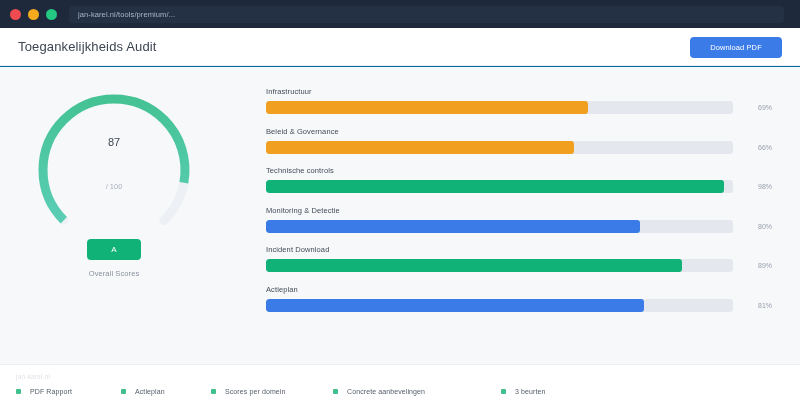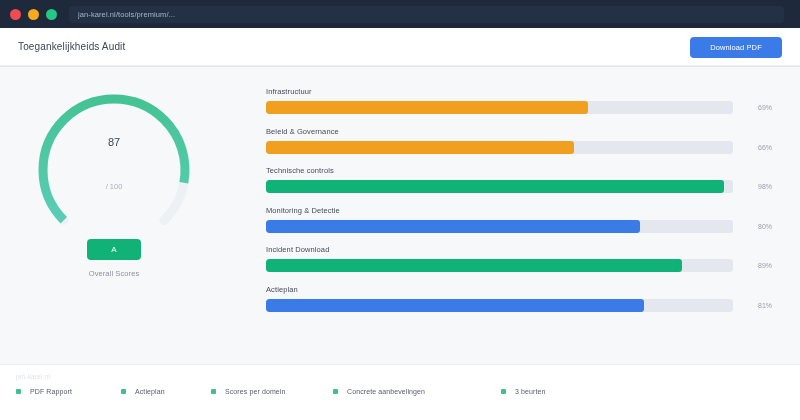--- a/index.html
+++ b/index.html
@@ -5,21 +5,21 @@
   * { box-sizing: border-box; margin: 0; padding: 0; }
   html, body {
     width: 800px; height: 420px;
     font-family: "Liberation Sans", sans-serif;
     background: #ffffff;
     overflow: hidden;
   }
   #app {
     position: relative;
     width: 800px; height: 420px;
-    background: #e5e5e5;
+    background: #0369a1;
     padding-left: 32px;
   }
 
   
   .titlebar {
     position: absolute; top: 0; left: 0;
     width: 800px; height: 28px;
     background: #1e293b;
     display: flex; align-items: center;
     padding: 0 10px;
@@ -47,21 +47,21 @@
   
   .page-header {
     position: absolute; top: 28px; left: 0;
     width: 800px; height: 38px;
     background: #ffffff;
     border-bottom: 1px solid #eceef1;
     display: flex; align-items: center;
     padding: 0 18px;
   }
   .page-title {
-    font-size: 10px; color: #3e4654; letter-spacing: .15px;
+    font-size: 13px; color: #3e4654; letter-spacing: .15px;
   }
   .download-btn {
     position: absolute; right: 18px; top: 9px;
     width: 92px; height: 21px;
     background: #3b7be8;
     border-radius: 4px;
     display: flex; align-items: center; justify-content: center;
     color: #ffffff;
     font-size: 7.5px;
     letter-spacing: .1px;

